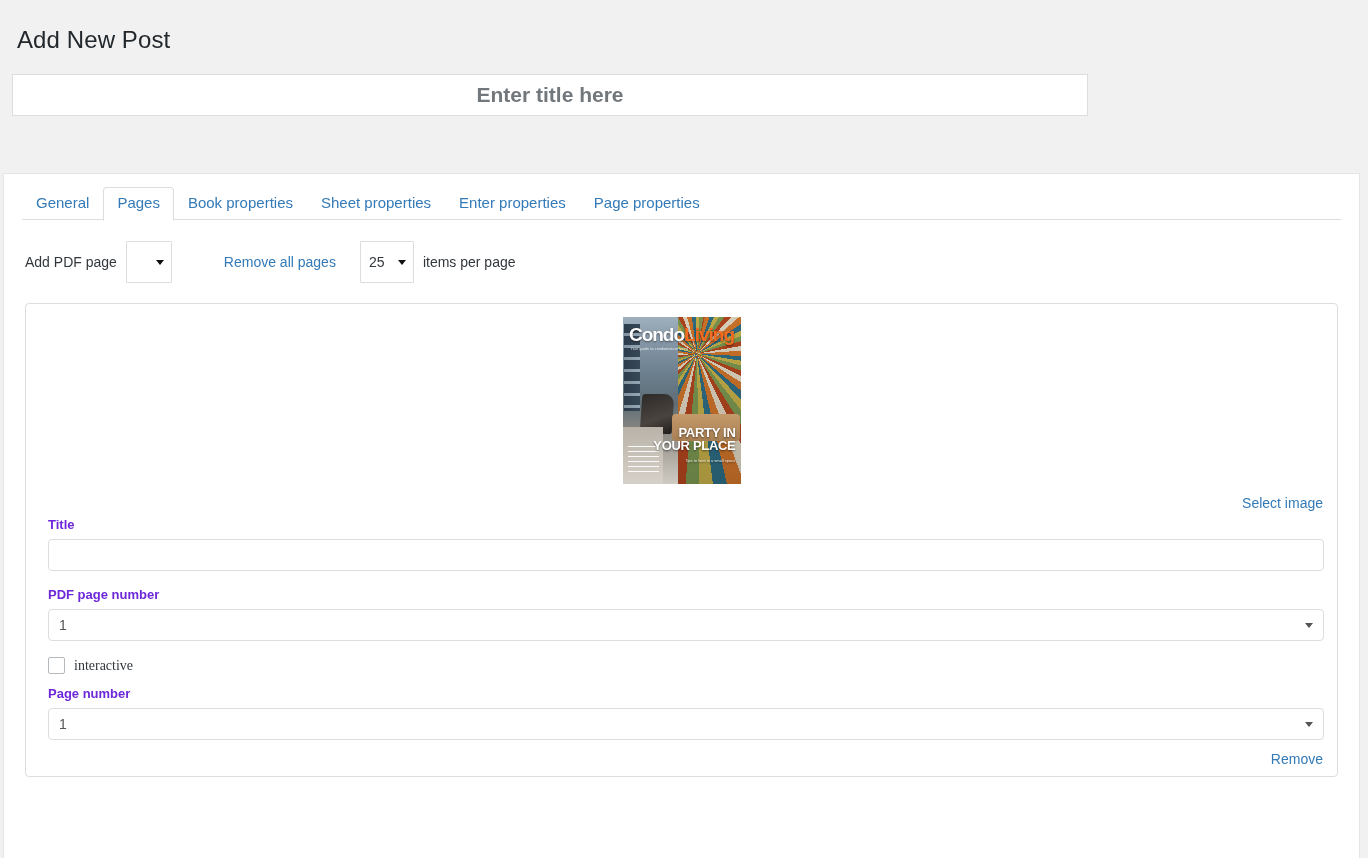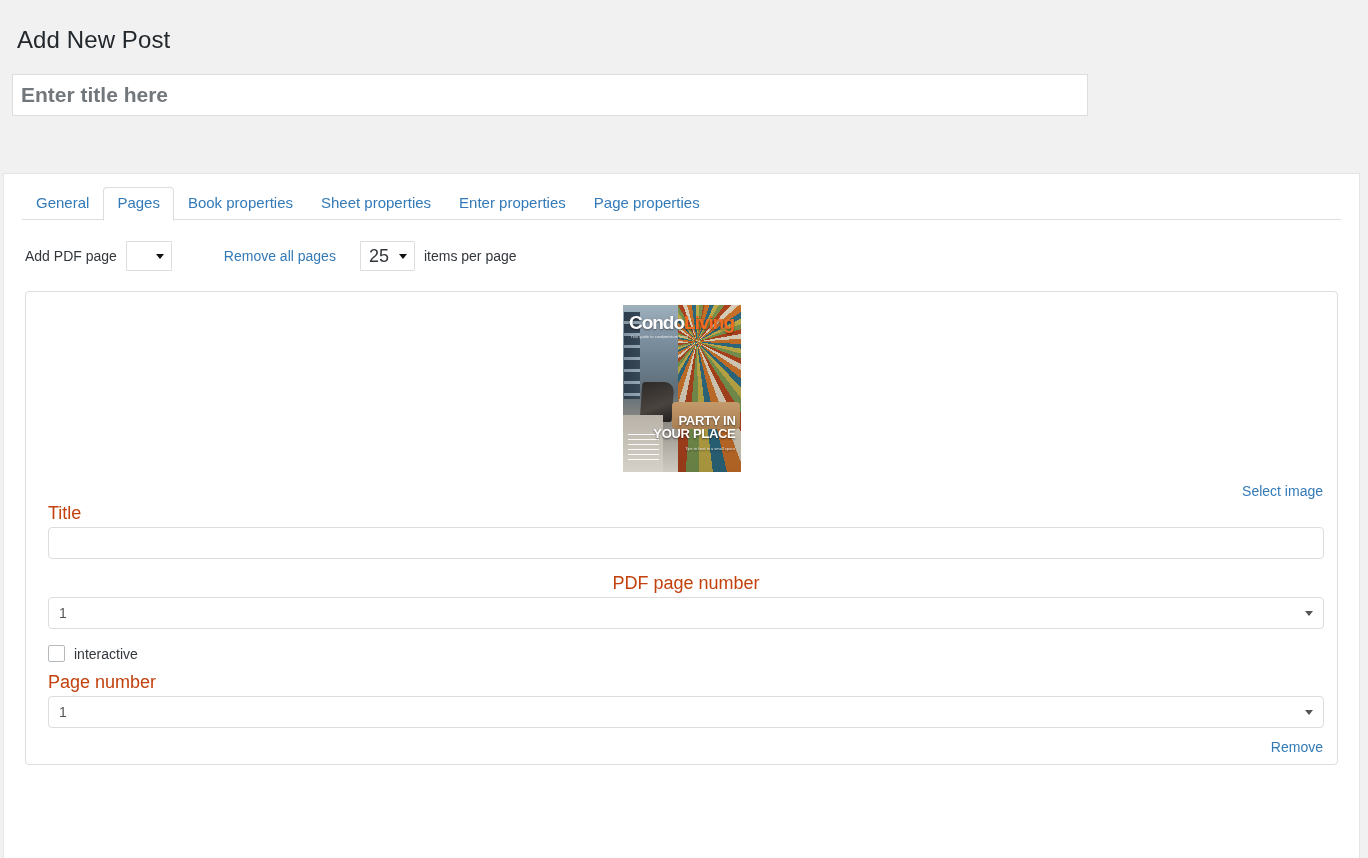--- a/index.html
+++ b/index.html
@@ -32,20 +32,21 @@
     height: 42px;
     margin: 0;
     padding: 3px 8px;
     border: 1px solid #ddd;
     background: #fff;
     font-family: "Liberation Sans", sans-serif;
     font-size: 21px;
     font-weight: bold;
     color: #2b2b2b;
     outline: none;
+    text-align: center;
   }
   .title-input::placeholder { color: #72777c; opacity: 1; font-weight: bold; }
 
   
   .gap { height: 57px; }
 
   
   .metabox {
     background: #fff;
     border: 1px solid #e5e5e5;
@@ -123,30 +124,30 @@
   
   .toolbar {
     display: flex;
     align-items: center;
     padding: 21px 0 0 21px;
     font-size: 14px;
     color: #32373c;
   }
   .toolbar .lbl { margin-right: 9px; color: #32373c; }
   .mini-select {
-    height: 30px;
+    height: 42px;
     min-width: 46px;
     border: 1px solid #ddd;
     background: #fff;
     border-radius: 1px;
     display: flex;
     align-items: center;
     justify-content: space-between;
     padding: 0 7px 0 8px;
-    font-size: 18px;
+    font-size: 14px;
     color: #32373c;
     cursor: pointer;
   }
   .mini-select.wide { min-width: 54px; }
   .mini-select .caret {
     width: 0; height: 0;
     border-left: 4px solid transparent;
     border-right: 4px solid transparent;
     border-top: 5px solid #111;
     margin-left: 10px;
@@ -274,23 +275,23 @@
 
   .select-image-row {
     display: flex;
     justify-content: flex-end;
     padding: 11px 2px 0 0;
   }
 
   
   .field { padding: 6px 1px 0 10px; }
   .field-label {
-    font-size: 18px;
-    font-weight: normal;
-    color: #c2410c;
+    font-size: 13px;
+    font-weight: bold;
+    color: #6d28d9;
     display: block;
     margin-bottom: 6px;
     line-height: 16px;
   }
   .text-input {
     display: block;
     width: 100%;
     height: 32px;
     border: 1px solid #ddd;
     border-radius: 4px;
@@ -318,20 +319,21 @@
   .select-input .caret {
     width: 0; height: 0;
     border-left: 4px solid transparent;
     border-right: 4px solid transparent;
     border-top: 5px solid #555;
   }
   .checkbox-row {
     display: flex;
     align-items: center;
     padding: 16px 0 0 10px;
+    font-family: Liberation Serif, serif;
   }
   .cb {
     width: 17px; height: 17px;
     border: 1px solid #b4b9be;
     border-radius: 2px;
     background: #fff;
     cursor: pointer;
     flex: none;
   }
   .cb-label {
@@ -411,21 +413,21 @@
 
     <div class="select-image-row">
       <a class="link">Select image</a>
     </div>
 
     <div class="field">
       <label class="field-label">Title</label>
       <input class="text-input" type="text" value="" style="">
     </div>
 
-    <div class="field" style="padding-top:16px;text-align:center;">
+    <div class="field" style="padding-top:16px;">
       <label class="field-label">PDF page number</label>
       <div class="select-input">
         <span>1</span>
         <span class="caret"></span>
       </div>
     </div>
 
     <div class="checkbox-row">
       <span class="cb"></span>
       <span class="cb-label">interactive</span>

